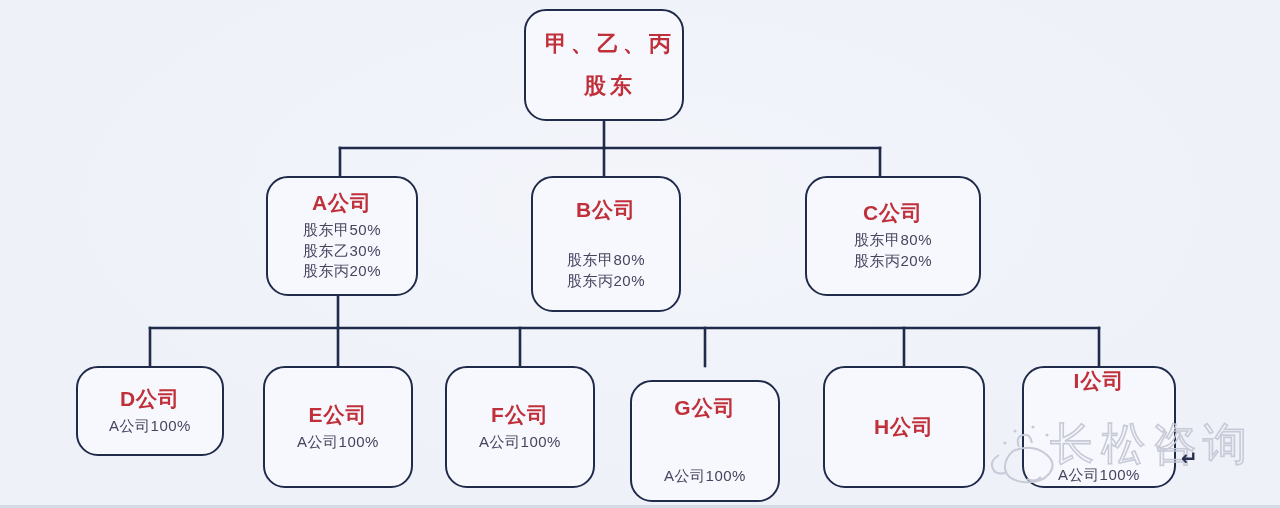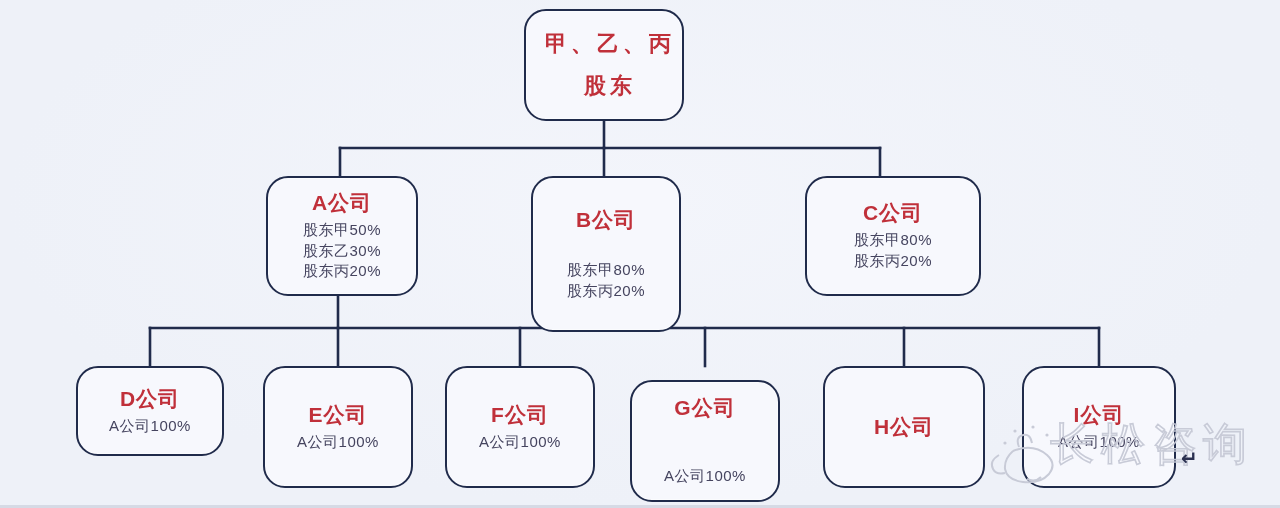--- a/index.html
+++ b/index.html
@@ -103,21 +103,21 @@
 
   <div class="node" style="left:266px;top:176px;width:152px;height:120px;">
     <div class="node-title">A公司</div>
     <div class="node-lines">
       <div class="node-line">股东甲50%</div>
       <div class="node-line">股东乙30%</div>
       <div class="node-line">股东丙20%</div>
     </div>
   </div>
 
-  <div class="node" style="left:531px;top:176px;width:150px;height:156px;gap:23px;">
+  <div class="node" style="left:531px;top:176px;width:150px;height:136px;gap:23px;">
     <div class="node-title">B公司</div>
     <div class="node-lines">
       <div class="node-line">股东甲80%</div>
       <div class="node-line">股东丙20%</div>
     </div>
   </div>
 
   <div class="node" style="left:805px;top:176px;width:176px;height:120px;">
     <div class="node-title">C公司</div>
     <div class="node-lines">
@@ -151,21 +151,21 @@
     <div class="node-title">G公司</div>
     <div class="node-lines">
       <div class="node-line">A公司100%</div>
     </div>
   </div>
 
   <div class="node" style="left:823px;top:366px;width:162px;height:122px;">
     <div class="node-title">H公司</div>
   </div>
 
-  <div class="node" style="left:1022px;top:366px;width:154px;height:122px;">
+  <div class="node" style="left:1022px;top:366px;width:154px;height:122px;justify-content:space-between;">
     <div class="node-title">I公司</div>
     <div class="node-lines">
       <div class="node-line">A公司100%</div>
     </div>
   </div>
 
   <div class="watermark">
     <svg class="watermark-logo" width="80" height="80" viewBox="0 0 80 80" aria-hidden="true">
       <path d="M14 38 q-10 6 -6 14 q3 6 12 4"></path>
       <path d="M34 30 q-4 -10 4 -12 q7 -2 9 8"></path>

